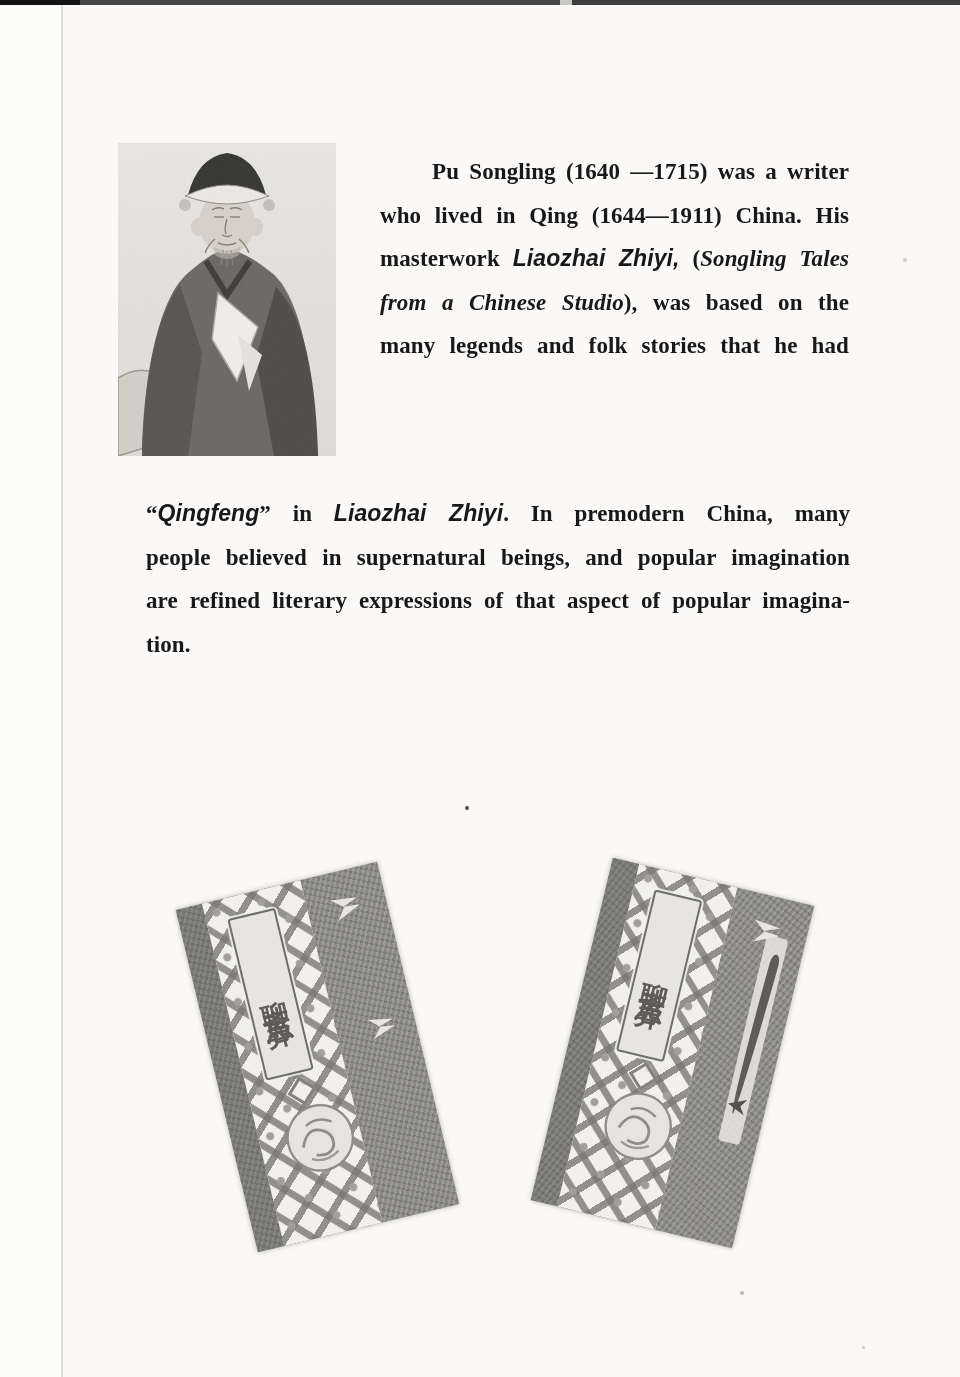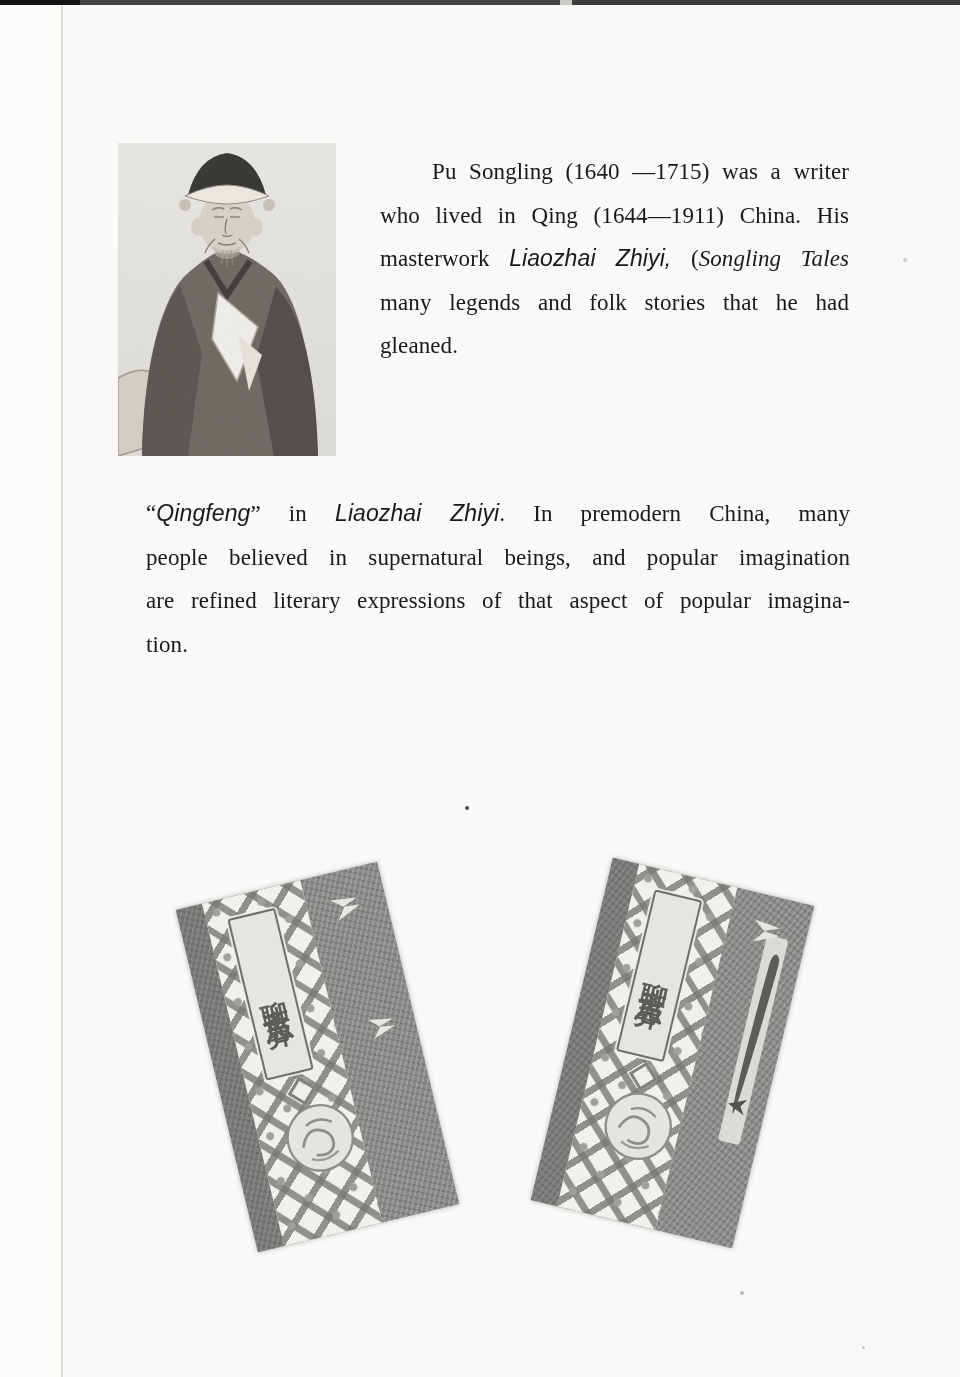--- a/index.html
+++ b/index.html
@@ -18,21 +18,21 @@
 
   
   .portrait{position:absolute;left:118px;top:143px;width:218px;height:313px;}
   .portrait svg{display:block;}
 
   
   .para{position:absolute;font-size:23px;line-height:43.6px;color:var(--ink);
         letter-spacing:.1px;}
   .para1{left:380px;top:150px;width:469px;}
   .para2{left:146px;top:492px;width:704px;}
-  .tline{height:43.6px;white-space:nowrap;}
+  .tline{height:43.6px;white-space:nowrap;font-weight:bold;}
   .tline.just{text-align:justify;text-align-last:justify;}
   .tline.ind{text-indent:52px;}
   .si{font-family:"Liberation Sans",sans-serif;font-style:italic;}
   .ri{font-style:italic;}
   .stray-dot{position:absolute;left:465px;top:806px;width:4px;height:4px;
     border-radius:50%;background:#4a4a4a;}
 
   
   .cover{position:absolute;width:207px;height:352px;}
   .cover-left{left:214px;top:881px;transform:rotate(-13.5deg);}
@@ -132,22 +132,22 @@
         <path d="M95,103 Q109,112 123,103 L121,112 Q109,120 97,112 Z" fill="#b9b4aa" opacity="0.6"></path>
       </g>
       <rect width="218" height="313" filter="url(#grain)" opacity="0.5"></rect>
     </svg>
   </div>
 
   <div class="para para1">
       <div class="tline just ind"><span>Pu Songling (1640 —1715) was a writer</span></div>
       <div class="tline just"><span>who lived in Qing (1644—1911) China. His</span></div>
       <div class="tline just"><span>masterwork </span><span class="si">Liaozhai Zhiyi,</span><span> (</span><span class="ri">Songling Tales</span></div>
+      <div class="tline just"><span class="ri">from a Chinese Studio</span><span>), was based on the</span></div>
       <div class="tline just"><span>many legends and folk stories that he had</span></div>
-      <div class="tline"><span>gleaned.</span></div>
     </div>
 
   <div class="para para2">
       <div class="tline just"><span>“</span><span class="si">Qingfeng</span><span>” in </span><span class="si">Liaozhai Zhiyi</span><span>. In premodern China, many</span></div>
       <div class="tline just"><span>people believed in supernatural beings, and popular imagination</span></div>
       <div class="tline just"><span>are refined literary expressions of that aspect of popular imagina-</span></div>
       <div class="tline"><span>tion.</span></div>
     </div>
 
   <div class="stray-dot"></div>

